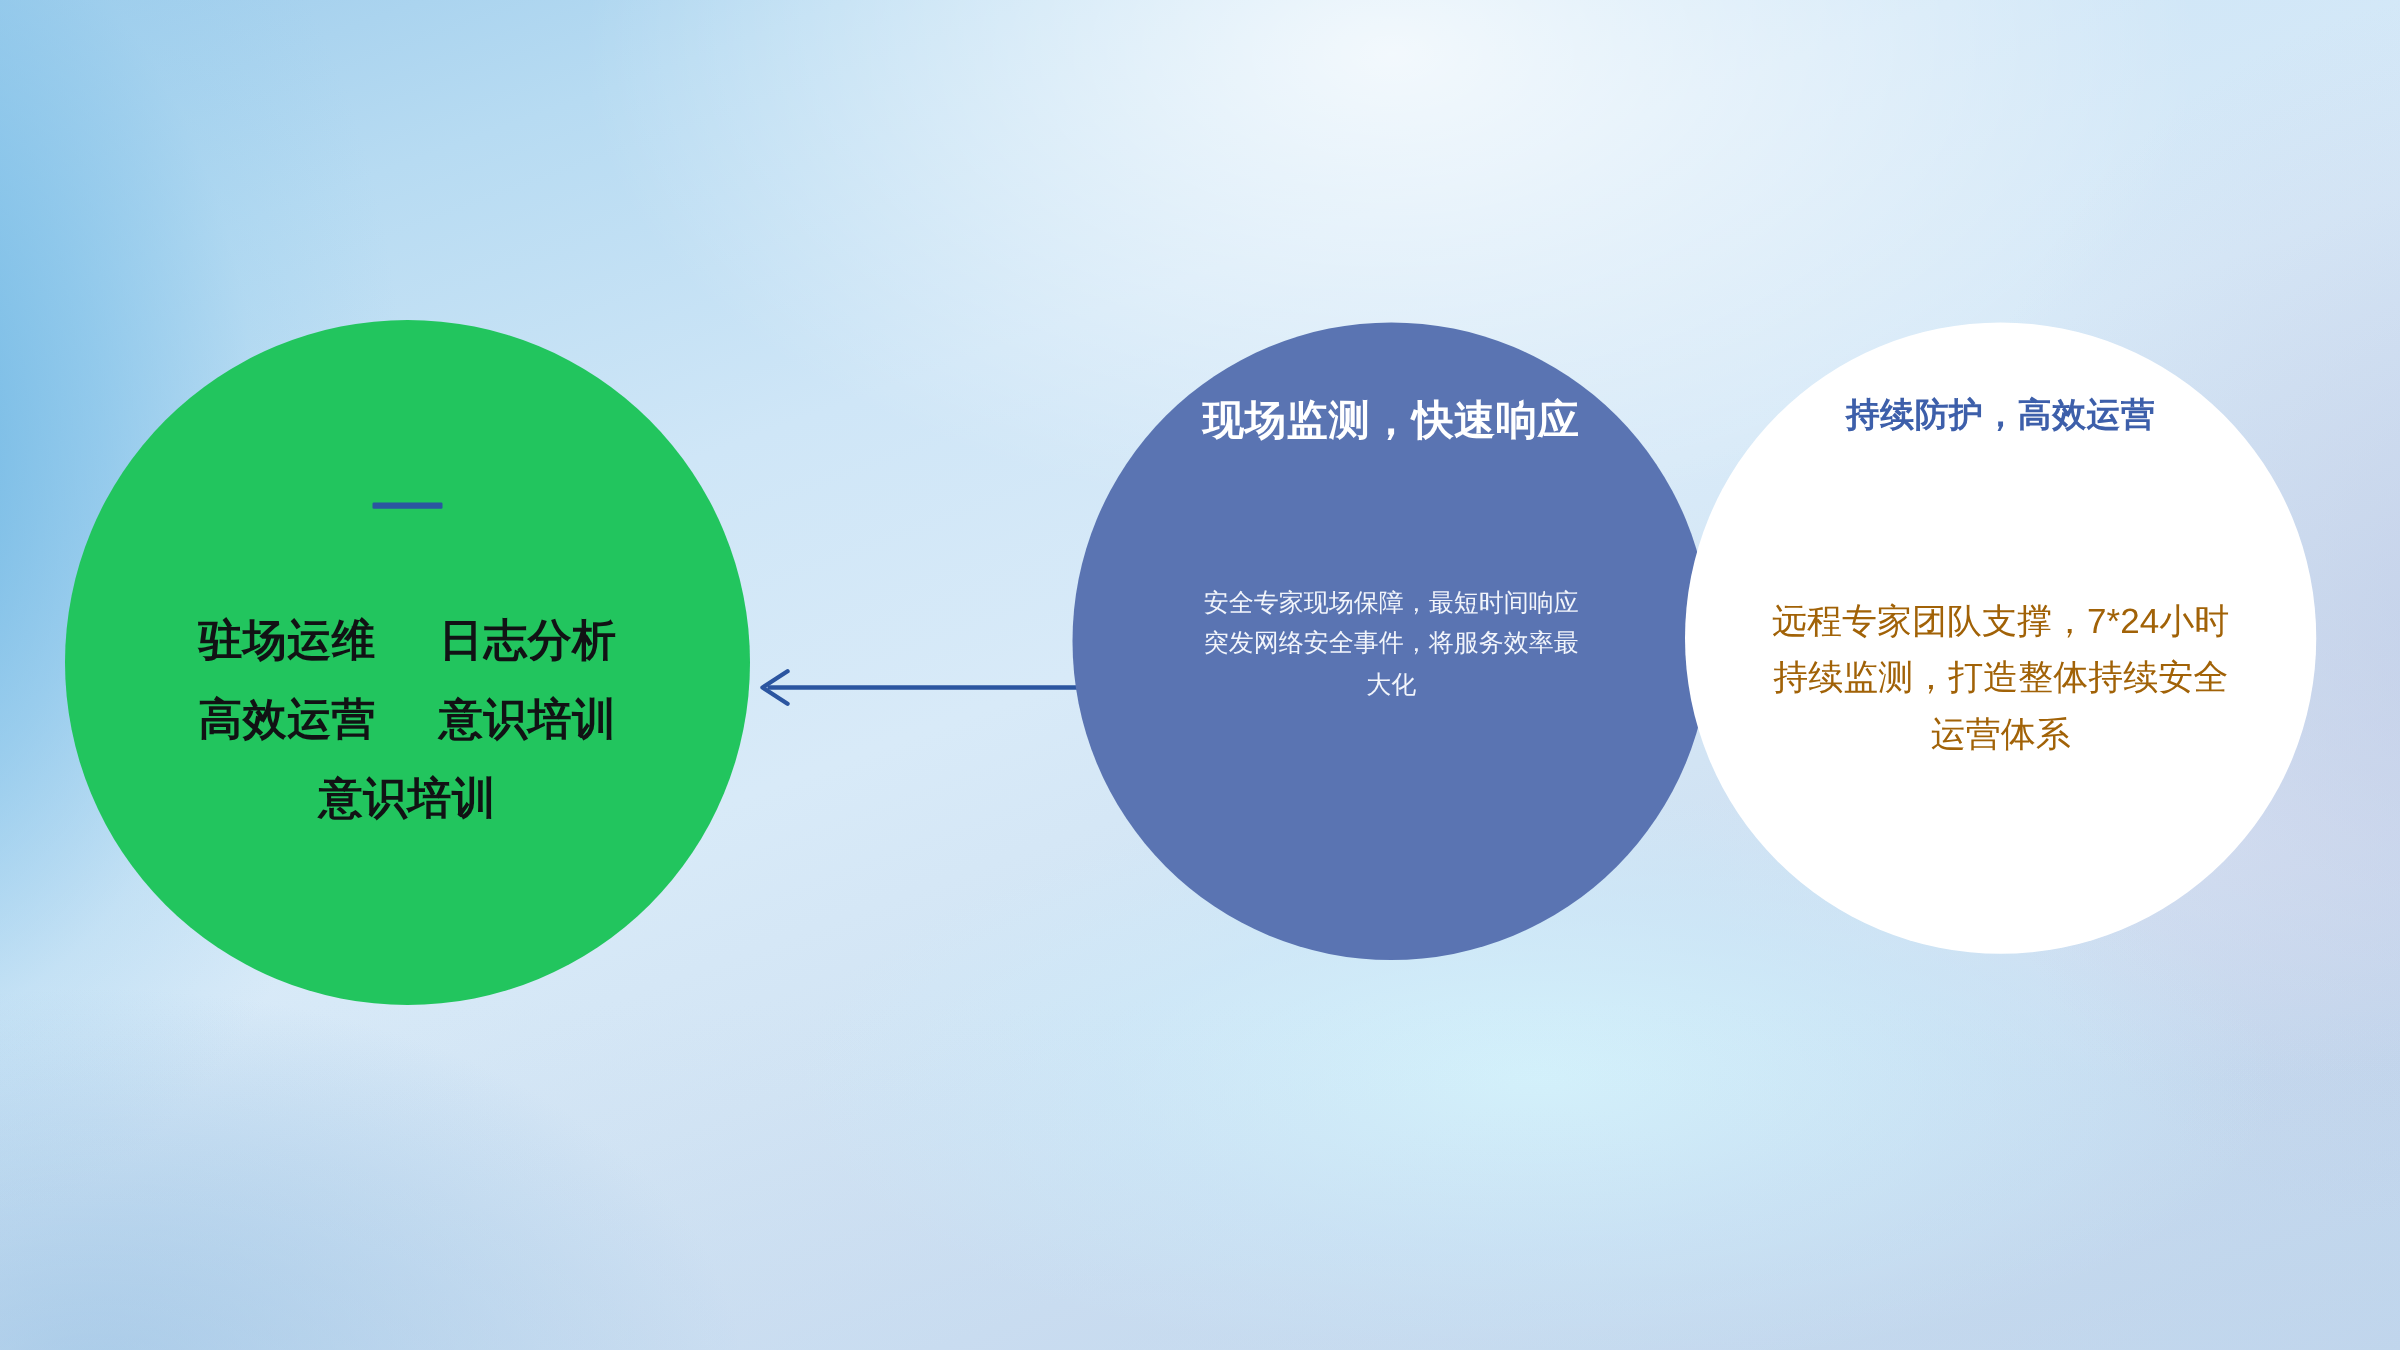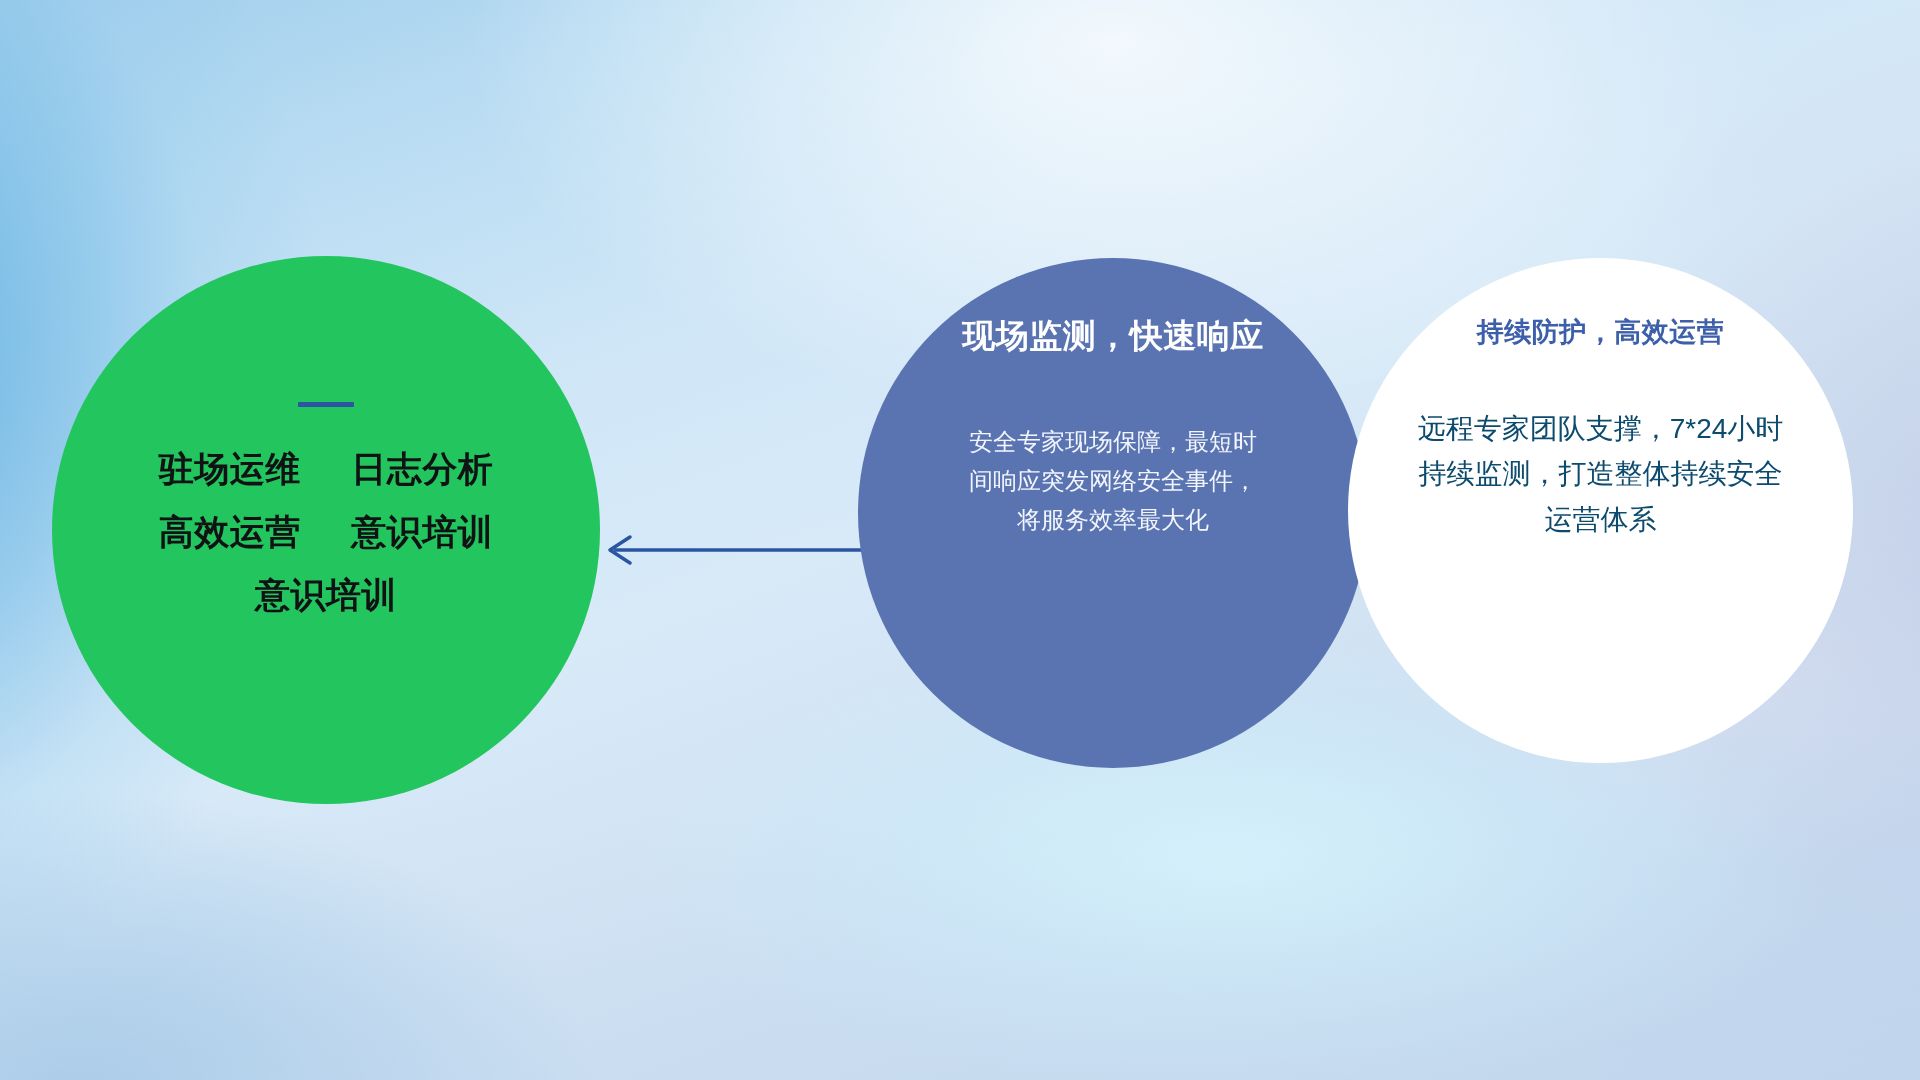--- a/index.html
+++ b/index.html
@@ -101,20 +101,21 @@
 
   
   .circle {
     position: absolute;
     border-radius: 50%;
     box-sizing: border-box;
     display: flex;
     flex-direction: column;
     align-items: center;
     text-align: center;
+    gap: 44px;
   }
 
   #circle-left {
     left: 52px;
     top: 256px;
     width: 548px;
     height: 548px;
     background: #22c55e;
     z-index: 3;
   }
@@ -152,21 +153,21 @@
     margin-top: 56px;
     font-size: 33px;
     font-weight: 700;
     color: #ffffff;
     letter-spacing: 0.5px;
     white-space: nowrap;
   }
   #circle-mid .card-body {
     margin-top: 64px;
     width: 310px;
-    font-size: 24px;
+    font-size: 20px;
     line-height: 1.62;
     color: #f2f5fb;
     font-weight: 400;
   }
 
   #circle-right {
     left: 1348px;
     top: 258px;
     width: 505px;
     height: 505px;
@@ -175,25 +176,25 @@
   }
   #circle-right .card-title {
     margin-top: 56px;
     font-size: 27px;
     font-weight: 700;
     color: #3d5faa;
     letter-spacing: 0.5px;
     white-space: nowrap;
   }
   #circle-right .card-body {
-    margin-top: 56px;
+    margin-top: 80px;
     width: 370px;
     font-size: 28px;
     line-height: 1.62;
-    color: #0c4a6e;
+    color: #a16207;
     font-weight: 400;
   }
 </style>
 </head>
 <body>
 
 <div id="stage">
 
   <div class="bg-layer bg-base"></div>
   <div class="bg-layer bg-glow-top"></div>

